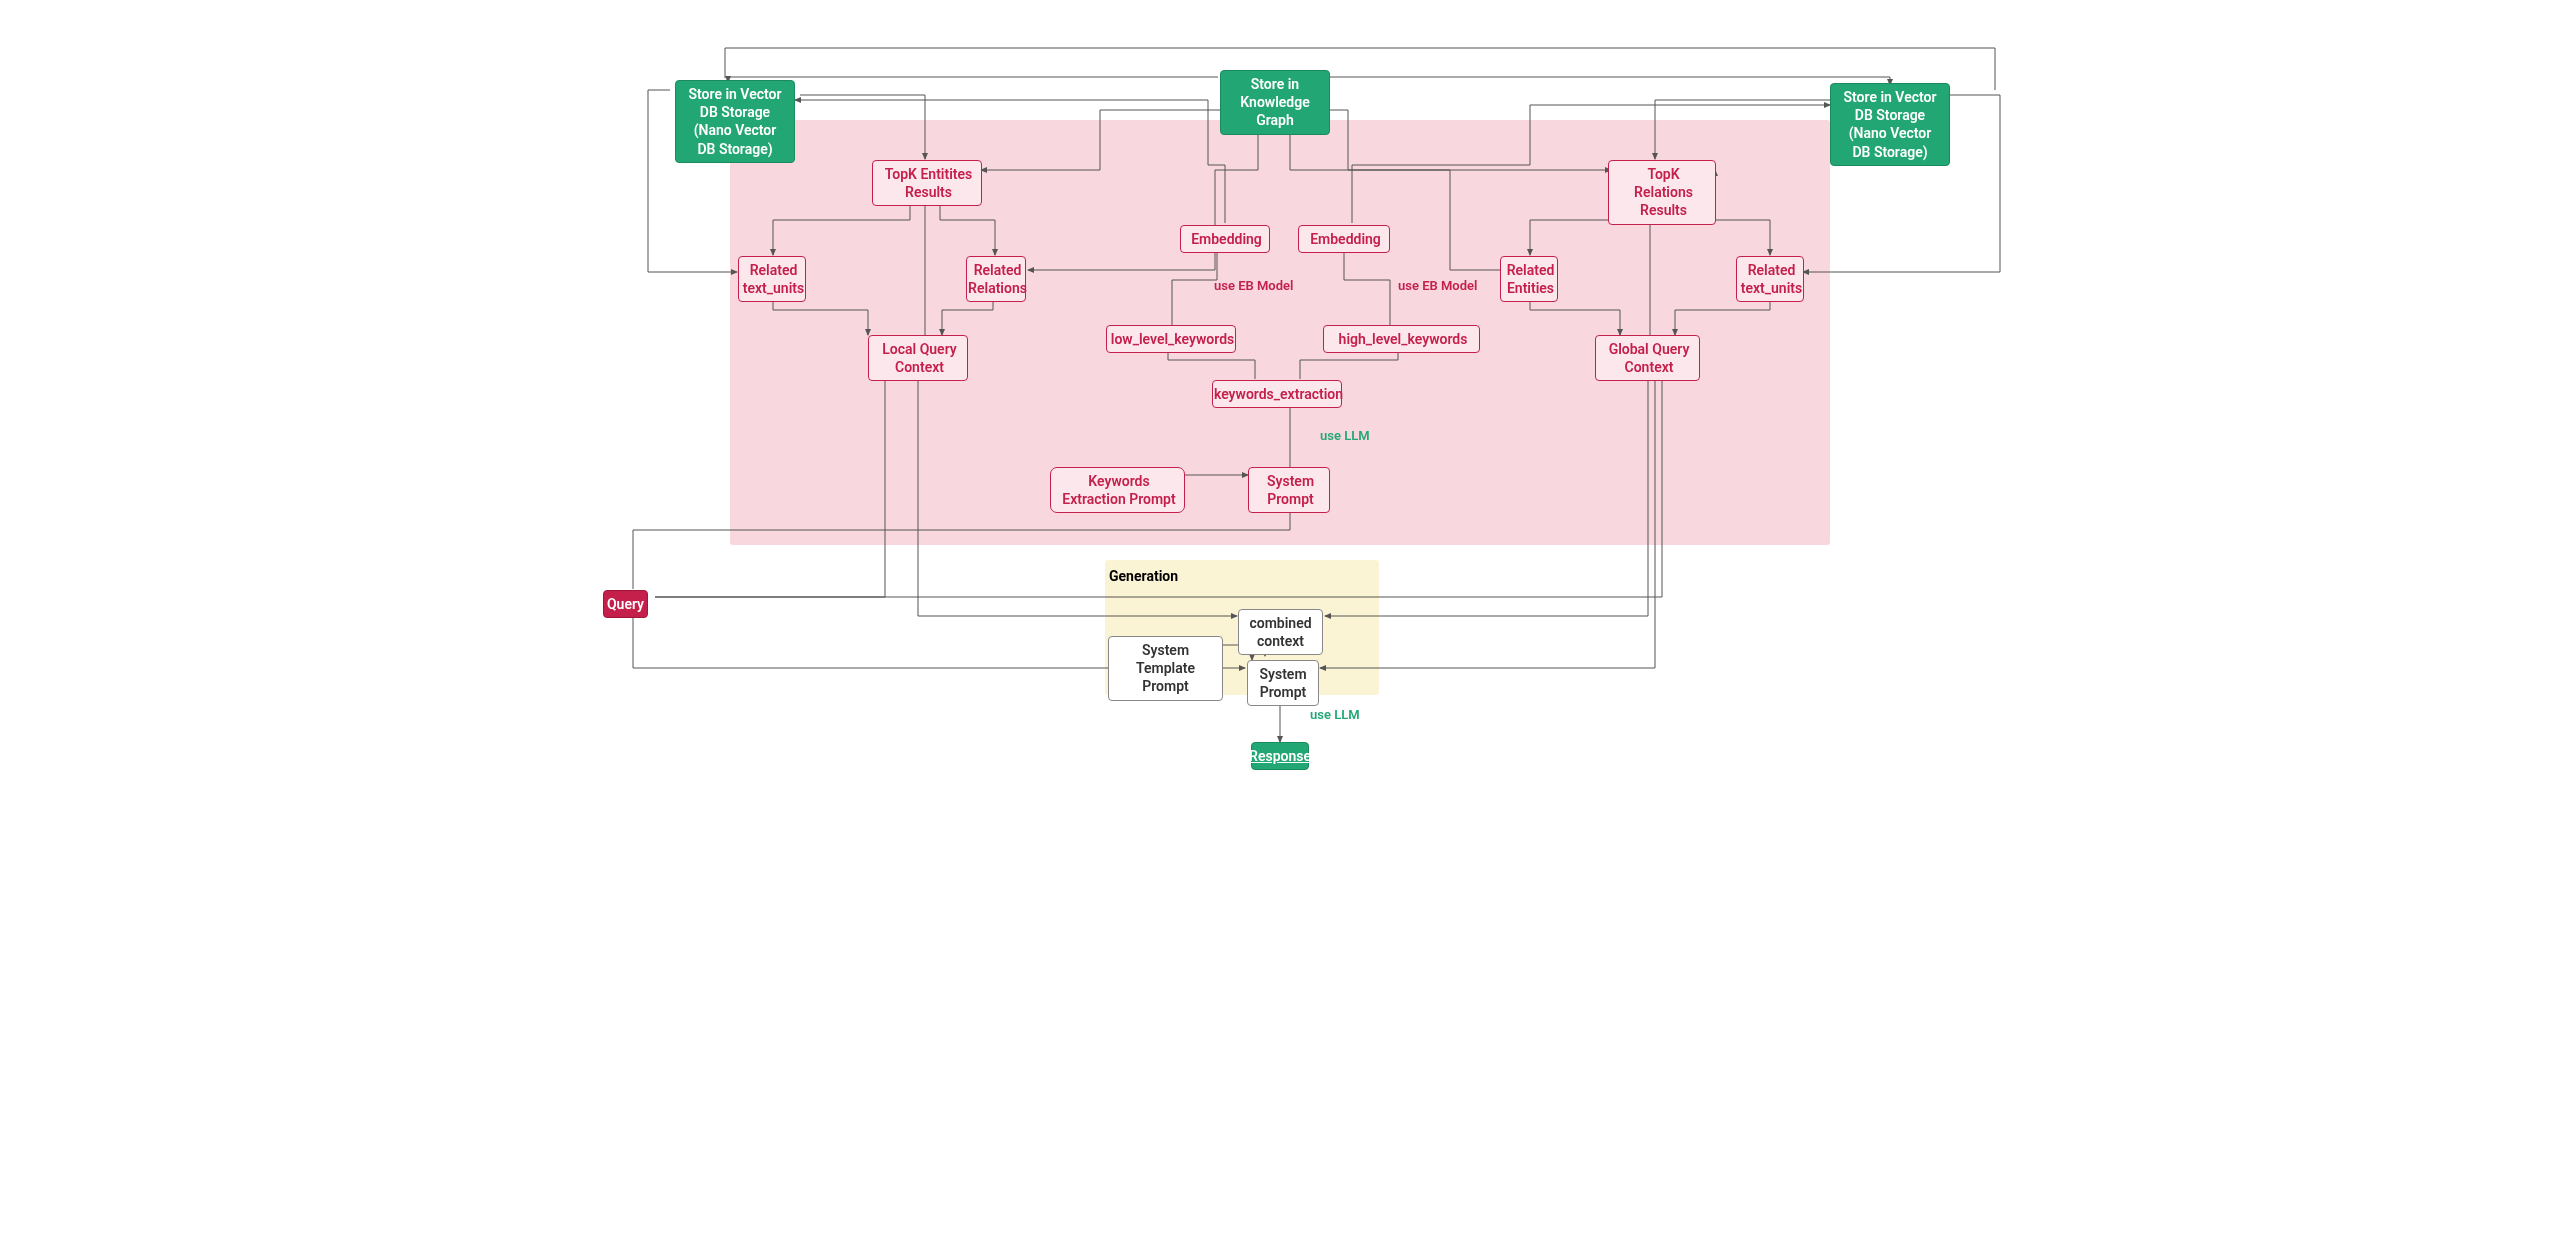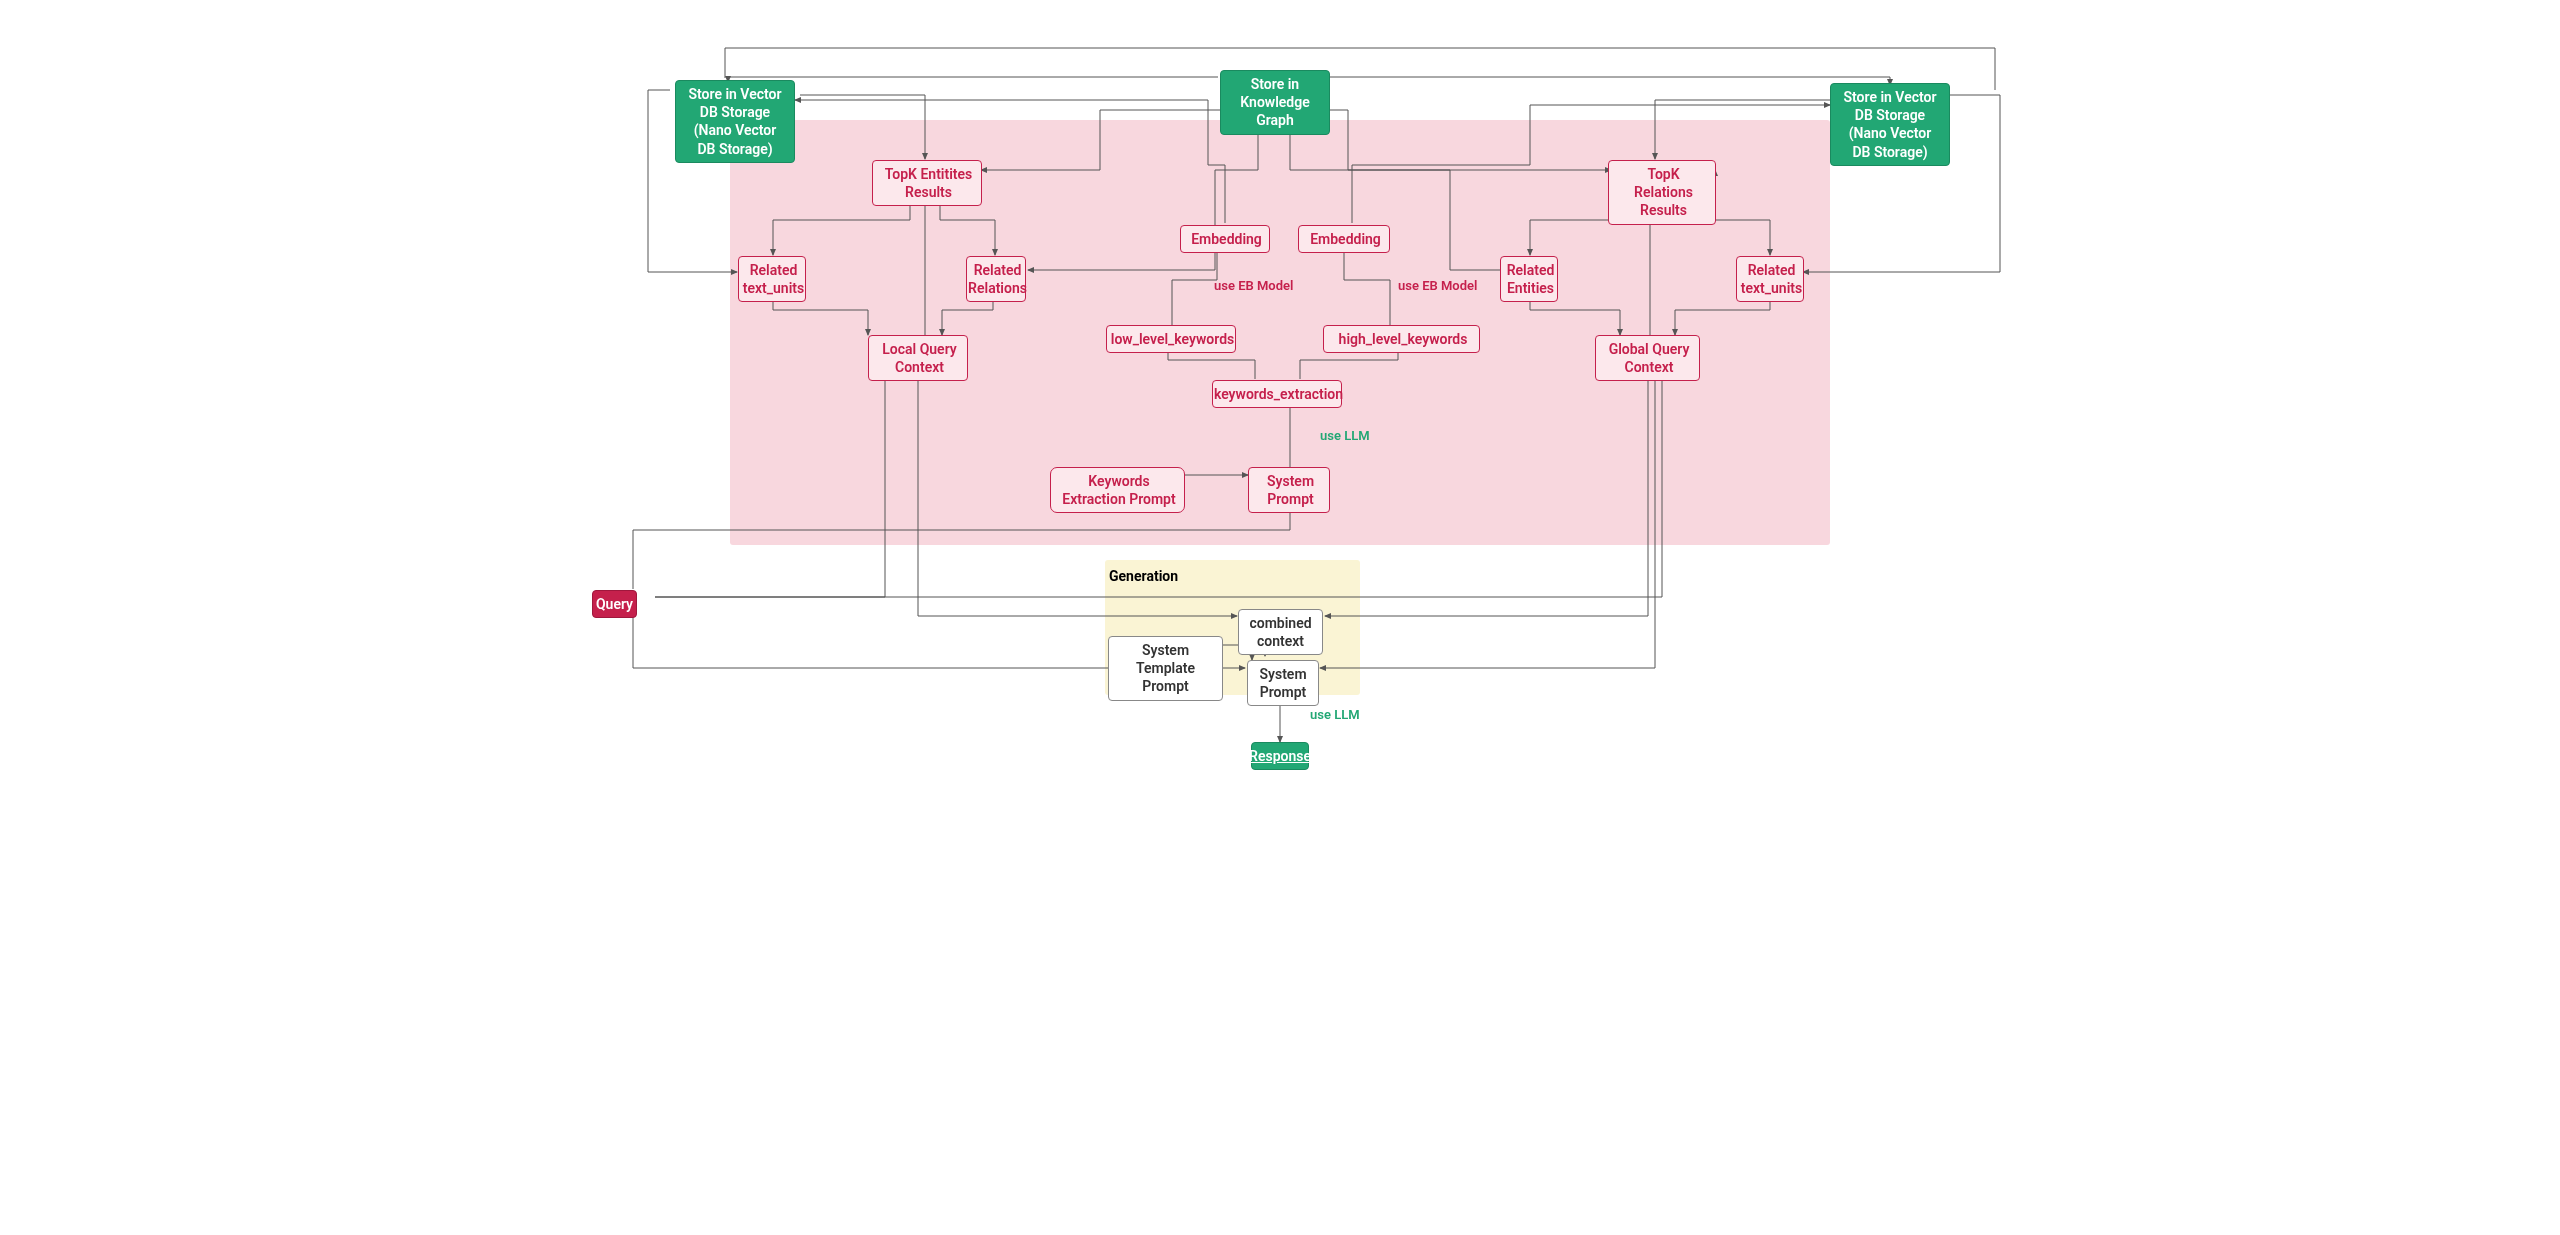--- a/index.html
+++ b/index.html
@@ -16,20 +16,21 @@
   }
   .zone {
     position: absolute;
     border-radius: 3px;
   }
   .zone-retrieve {
     background: #f8d7de;
   }
   .zone-generation {
     background: #faf4d4;
+    padding-left: 19px;
   }
   .zone-title {
     position: absolute;
     font-weight: 700;
     font-size: 14px;
   }
   .node {
     position: absolute;
     padding: 4px 8px;
     border-radius: 4px;
@@ -212,21 +213,21 @@
 
   <div class="node node-pink" style="left:692px; top:360px; width:130px;">keywords_extraction</div>
 
   <div class="node node-pink" style="left:530px; top:447px; width:135px;border-radius:7px;">Keywords Extraction Prompt</div>
   <div class="node node-pink" style="left:728px; top:447px; width:82px;">System Prompt</div>
 
   <div class="node node-white" style="left:588px; top:616px; width:115px;">System Template Prompt</div>
   <div class="node node-white" style="left:718px; top:589px; width:85px;">combined context</div>
   <div class="node node-white" style="left:727px; top:640px; width:72px;">System Prompt</div>
 
-  <div class="node node-red" style="left:72px; top:570px; width:45px;">Query</div>
+  <div class="node node-red" style="left:83px; top:570px; width:45px;">Query</div>
   <div class="node node-green" style="left:731px; top:722px; width:58px;text-decoration:underline;">Response</div>
 
   <div class="edge-label lbl-red" style="left:646px; top:258px;">use  EB Model</div>
   <div class="edge-label lbl-red" style="left:830px; top:258px;">use  EB Model</div>
   <div class="edge-label lbl-green" style="left:752px; top:408px;">use LLM</div>
   <div class="edge-label lbl-green" style="left:742px; top:687px;">use LLM</div>
 
 </div>
 
 </body></html>

